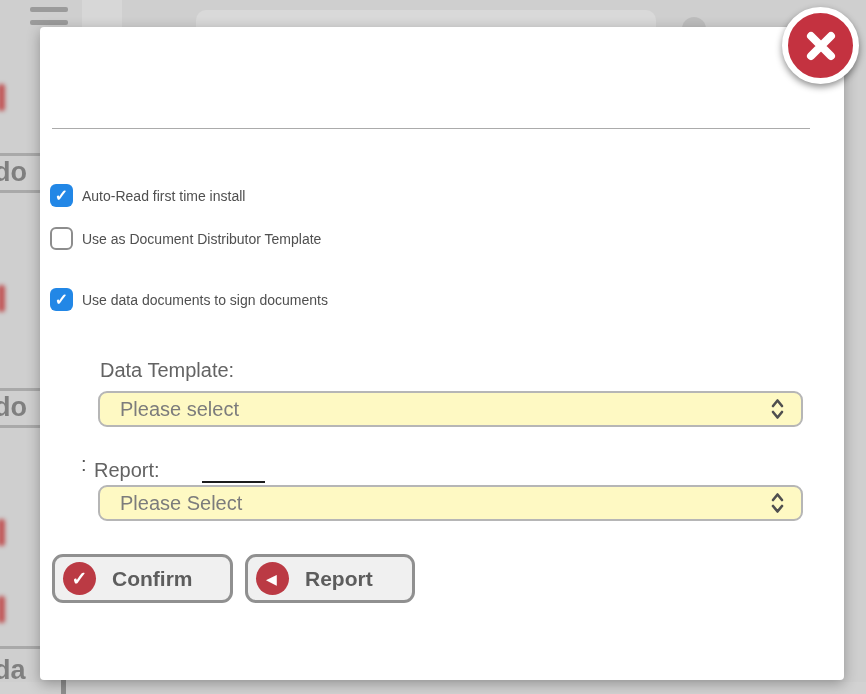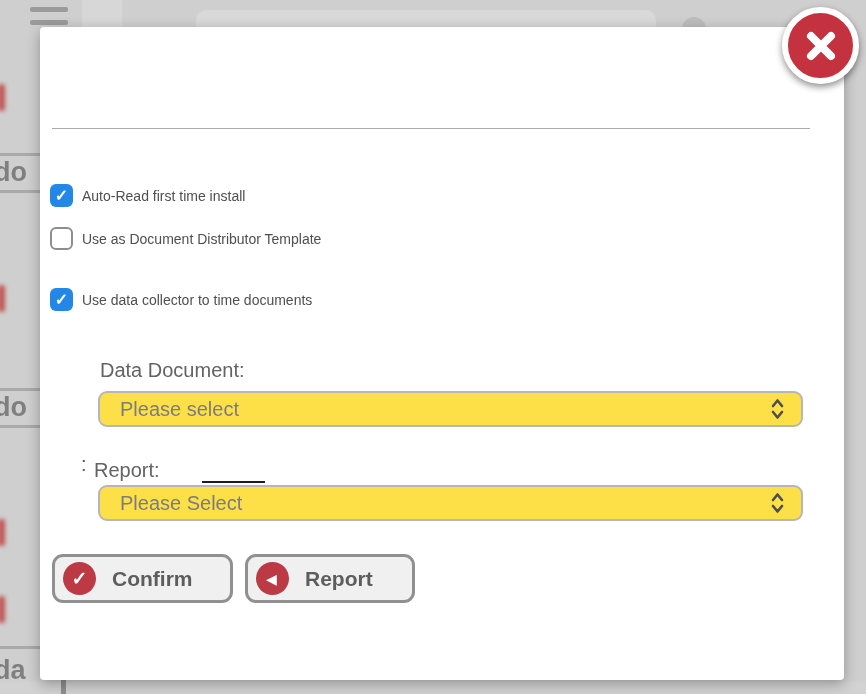--- a/index.html
+++ b/index.html
@@ -43,21 +43,21 @@
   .checkbox.checked .cb-glyph { display: block; }
   .check-label { margin-left: 9px; font-size: 14px; color: #4f4f4f; }
 
   
   .field-label { position: absolute; font-size: 20px; color: #636363; }
   .label-collector { left: 60px; top: 332px; }
   .label-prefix { left: 41px; top: 426px; color: #555; }
   .label-report { left: 54px; top: 432px; }
   .blank-underline { position: absolute; left: 162px; top: 454px; width: 63px; height: 2px;
     background: #1c1c1c; }
-  .select { position: absolute; left: 58px; width: 705px; height: 36px; background: #fde047;
+  .select { position: absolute; left: 58px; width: 705px; height: 36px; background: #fef9c3;
     border: 2px solid #b6b6b6; border-radius: 9px; display: flex; align-items: center;
     cursor: pointer; }
   .select.s0 { top: 364px; } .select.s1 { top: 458px; }
   .select-value { margin-left: 20px; font-size: 20px; color: #7c7c7c; }
   .select-chevrons { position: absolute; right: 16px; top: 50%; transform: translateY(-50%); }
 
   
   .dlg-btn { position: absolute; top: 527px; height: 49px; background: #f0f0f0;
     border: 3px solid #909090; border-radius: 11px; display: flex; align-items: center;
     cursor: pointer; font-family: inherit; }
@@ -123,24 +123,24 @@
       <span class="checkbox">
         
       </span>
       <span class="check-label">Use as Document Distributor Template</span>
     </div>
 
     <div class="check-row r2">
       <span class="checkbox checked">
         <span class="cb-glyph">✓</span>
       </span>
-      <span class="check-label">Use data collector to time documents</span>
+      <span class="check-label">Use data documents to sign documents</span>
     </div>
 
-    <div class="field-label label-collector">Data Document:</div>
+    <div class="field-label label-collector">Data Template:</div>
     <div class="select s0">
       <span class="select-value">Please select</span>
       <svg class="select-chevrons" width="15" height="24" viewBox="0 0 15 24">
         <path d="M3 9 L7.5 3.5 L12 9" fill="none" stroke="#4f4f4f" stroke-width="2.6" stroke-linecap="round" stroke-linejoin="round"></path>
         <path d="M3 15 L7.5 20.5 L12 15" fill="none" stroke="#4f4f4f" stroke-width="2.6" stroke-linecap="round" stroke-linejoin="round"></path>
       </svg>
     </div>
 
     <div class="field-label label-prefix">:</div>
     <div class="field-label label-report">Report:</div>

